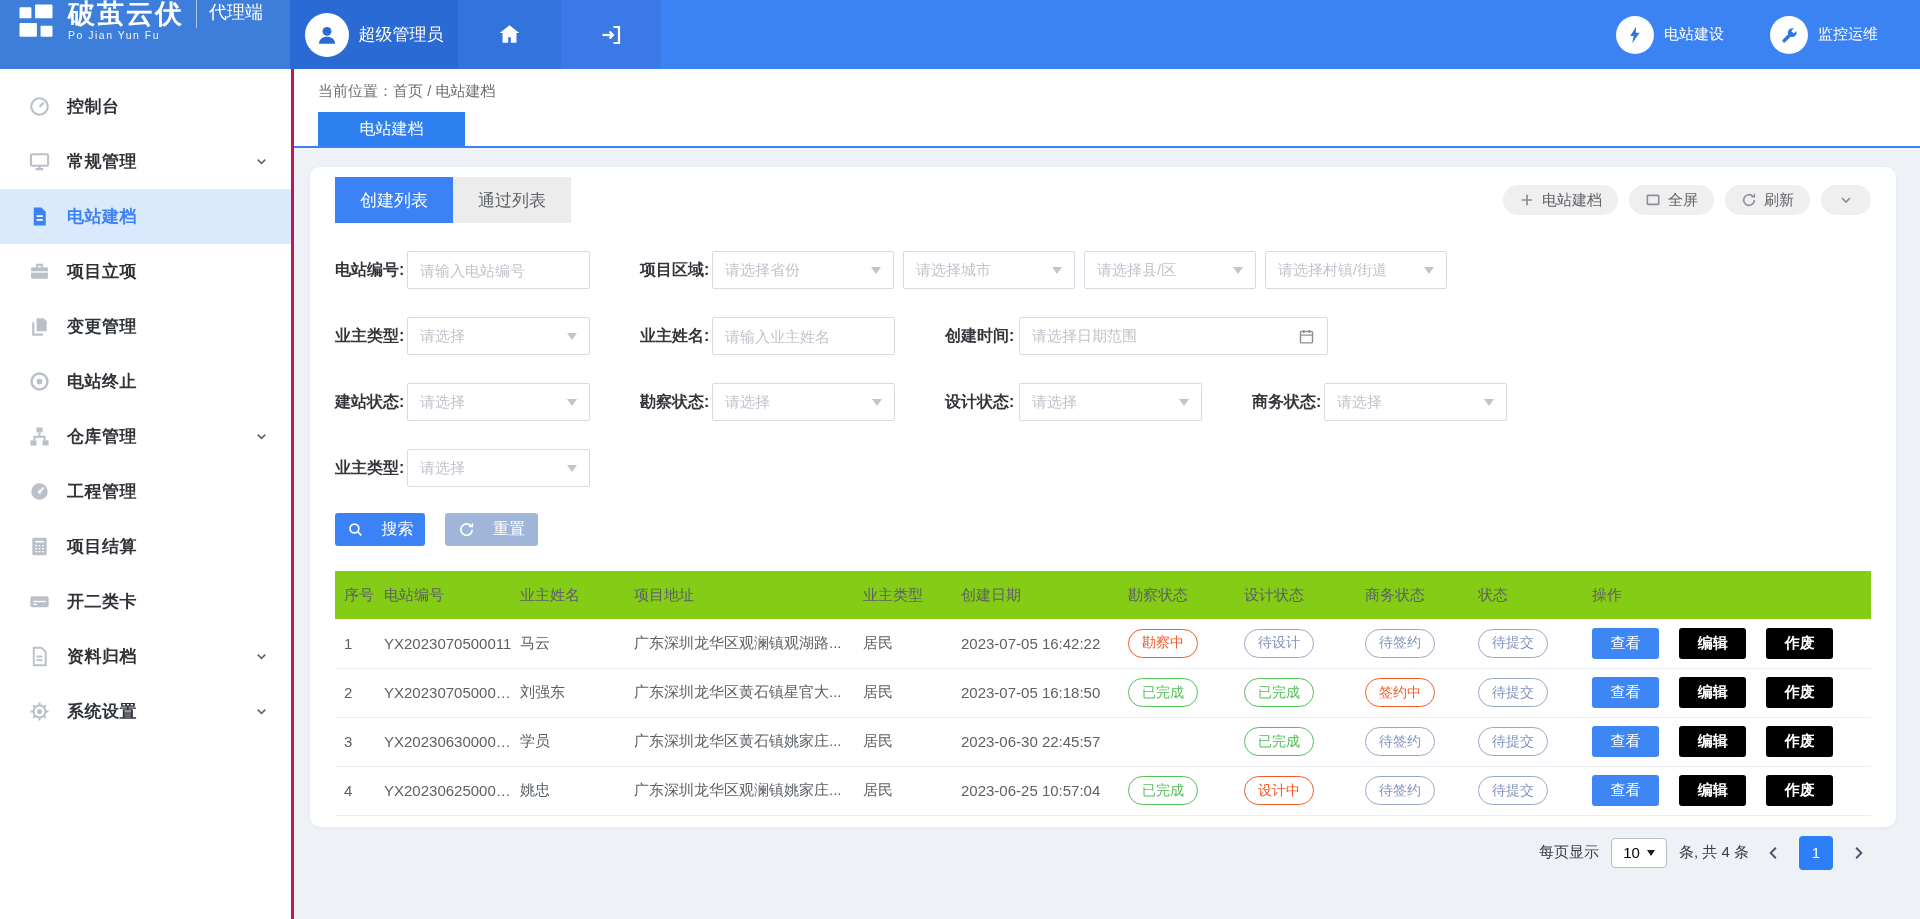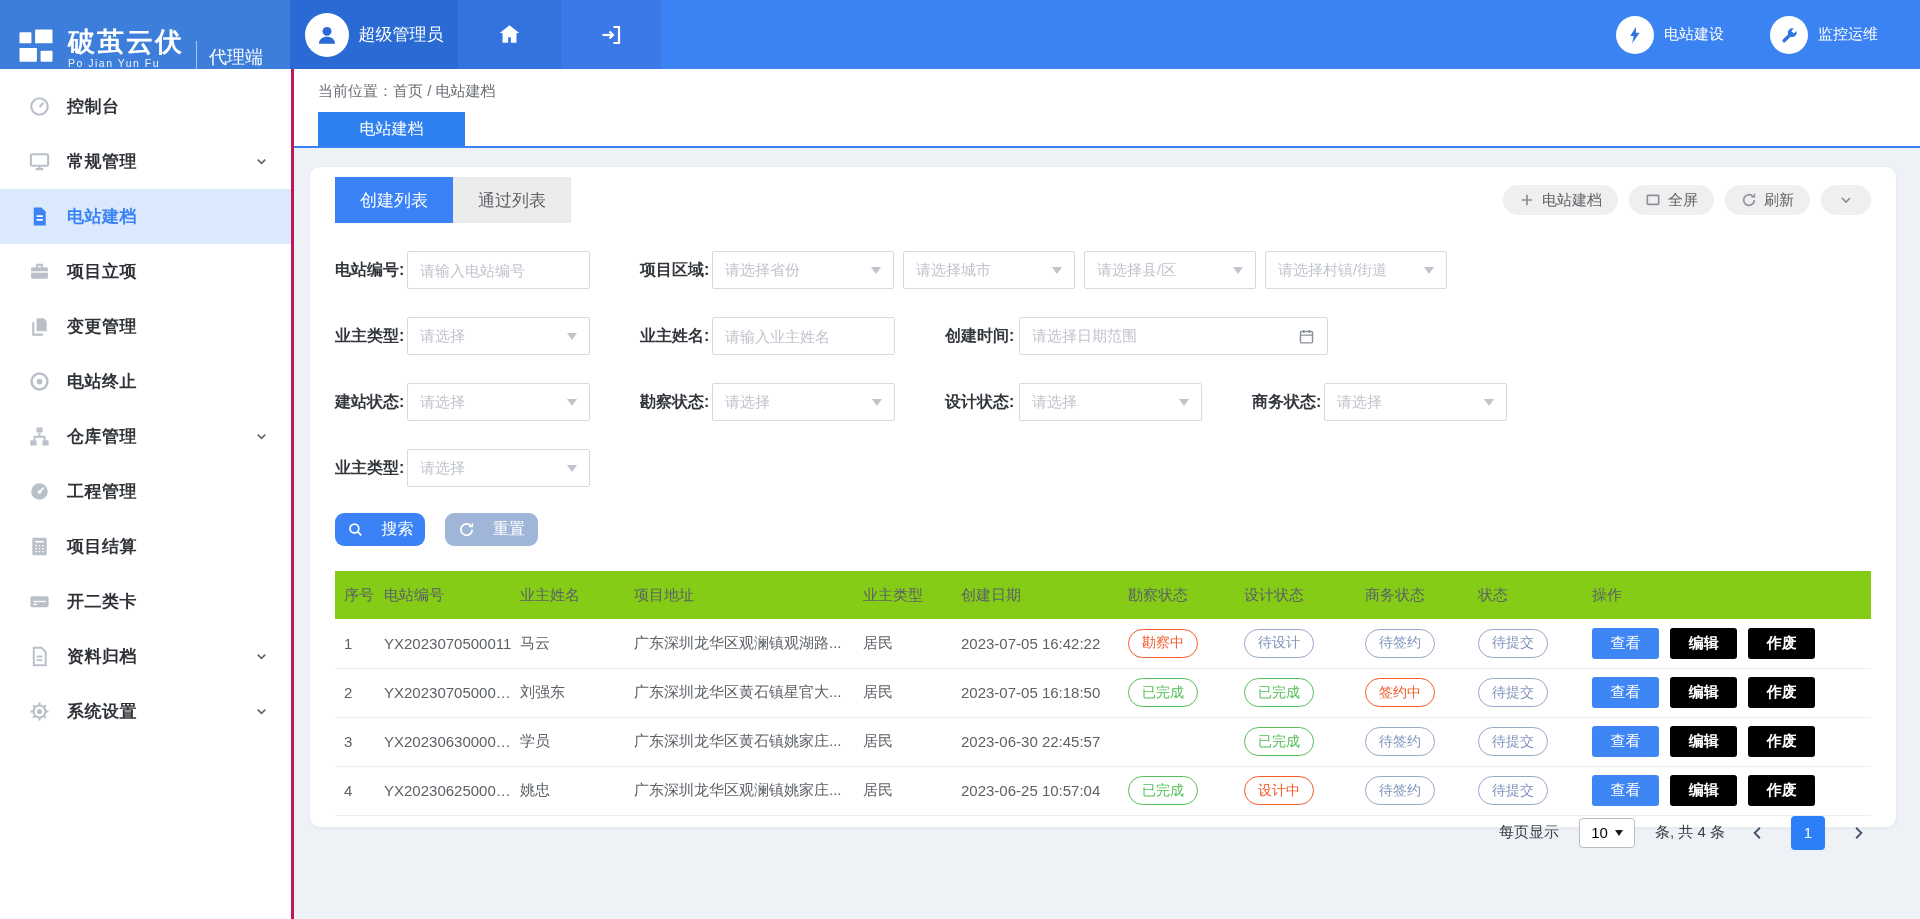--- a/index.html
+++ b/index.html
@@ -2,21 +2,21 @@
 <html><head>
 <meta charset="utf-8">
 <style>
   * { margin:0; padding:0; box-sizing:border-box; }
   html,body { width:1920px; height:919px; overflow:hidden;
     font-family:"Liberation Sans","DejaVu Sans",sans-serif; background:#eef1f6; }
   svg { display:block; }
 
   
   .topbar { height:69px; display:flex; align-items:stretch; }
-  .tb-logo { width:290px; background:#3d7edb; display:flex; align-items:flex-end; padding-left:14px; }
+  .tb-logo { width:290px; background:#3d7edb; display:flex; align-items:flex-start; padding-left:14px; }
   .logo-mark { width:44px; height:44px; margin-right:10px; flex-shrink:0; }
   .logo-text { display:flex; flex-direction:column; line-height:1.05; }
   .logo-cn { color:#fff; font-size:27px; font-weight:bold; letter-spacing:2px; white-space:nowrap; }
   .logo-en { color:#fff; font-size:10.5px; letter-spacing:1.5px; opacity:.92; margin-top:2px; white-space:nowrap; }
   .tb-divider { width:1px; height:28px; background:rgba(255,255,255,.55); margin:0 12px; }
   .tb-portal { color:#fff; font-size:18px; white-space:nowrap; padding-right:10px; }
   .tb-user { width:168px; background:#2a6ad5; display:flex; align-items:center; justify-content:center; gap:10px; cursor:pointer; }
   .avatar { width:44px; height:44px; border-radius:50%; background:#fff; display:flex; align-items:center; justify-content:center; }
   .tb-user-name { color:#fff; font-size:17px; white-space:nowrap; }
   .tb-home { width:103px; background:#3273dd; display:flex; align-items:center; justify-content:center; cursor:pointer; }
@@ -65,45 +65,45 @@
     color:#c0c4cc; display:flex; align-items:center; justify-content:space-between; padding:0 12px; width:183px; }
   input.ctl { color:#606266; outline:none; display:block; }
   input.ctl::placeholder { color:#c0c4cc; }
   .ctl .ph { overflow:hidden; white-space:nowrap; }
   .caret { width:0; height:0; border:5px solid transparent; border-top:7px solid #c0c4cc; margin-top:6px; flex-shrink:0; }
   .region-sels { display:flex; gap:9px; }
   .region-sels .s1,.region-sels .s4 { width:182px; }
   .region-sels .s2,.region-sels .s3 { width:172px; }
   .ctl.date { width:309px; }
   .btn-row { margin-top:22px; display:flex; gap:20px; }
-  .btn { height:33px; border:none; border-radius:9px; color:#fff; font-size:16px; display:flex;
+  .btn { height:33px; border:none; border-radius:3px; color:#fff; font-size:16px; display:flex;
     align-items:center; justify-content:center; gap:18px; cursor:pointer; }
   .btn-search { width:90px; background:#3b82f6; }
   .btn-reset { width:93px; background:#a0b6d8; }
 
   
   .tablewrap { margin-top:25px; }
   table { width:100%; border-collapse:collapse; table-layout:fixed; font-size:15px; color:#5c6166; }
   thead tr { background:#84cc16; height:48px; }
   th { font-weight:400; text-align:left; padding:0 8px 0 0; white-space:nowrap; overflow:hidden; }
   tbody tr { height:49px; border-bottom:1px solid #ebeef5; }
   td { padding:0 8px 0 0; white-space:nowrap; overflow:hidden; text-overflow:ellipsis; }
   th:first-child, td:first-child { padding-left:9px; }
   .badge { display:inline-flex; min-width:70px; height:29px; border-radius:15px; border:1px solid;
     align-items:center; justify-content:center; font-size:14px; padding:0 10px; }
   .badge.orange { color:#f35a2a; border-color:#f35a2a; }
   .badge.green  { color:#55bf57; border-color:#55bf57; }
   .badge.pend   { color:#8193bd; border-color:#98a7c9; }
   .badge:empty { display:none; }
-  .act { width:67px; height:31px; border:none; border-radius:3px; color:#fff; font-size:15px; cursor:pointer; margin-right:7px; }
+  .act { width:67px; height:31px; border:none; border-radius:3px; color:#fff; font-size:15px; cursor:pointer; margin-right:16px; }
   .act.view { background:#3f86f5; }
   .act.edit, .act.void { background:#000000;font-weight:bold; }
 
   
-  .pagination { display:flex; align-items:center; justify-content:flex-end; margin-top:0; gap:20px;
+  .pagination { display:flex; align-items:center; justify-content:flex-end; margin-top:20px; gap:12px;
     font-size:15px; color:#3a3f45; }
   .pp-select { width:56px; height:30px; border:1px solid #b9bdc4; border-radius:4px; display:flex;
     align-items:center; justify-content:center; gap:7px; background:#fff; cursor:pointer; color:#000000; }
   .pp-caret { width:0; height:0; border:4.5px solid transparent; border-top:6px solid #17191c; margin-top:5px; }
   .pg-arrow { background:none; border:none; color:#3f6fb0; cursor:pointer; padding:0 4px; display:flex; }
   .pg-num { width:34px; height:34px; background:#2d7ff7; color:#fff; border-radius:4px; display:flex;
     align-items:center; justify-content:center; cursor:pointer; }
 </style>
 </head>
 <body>

